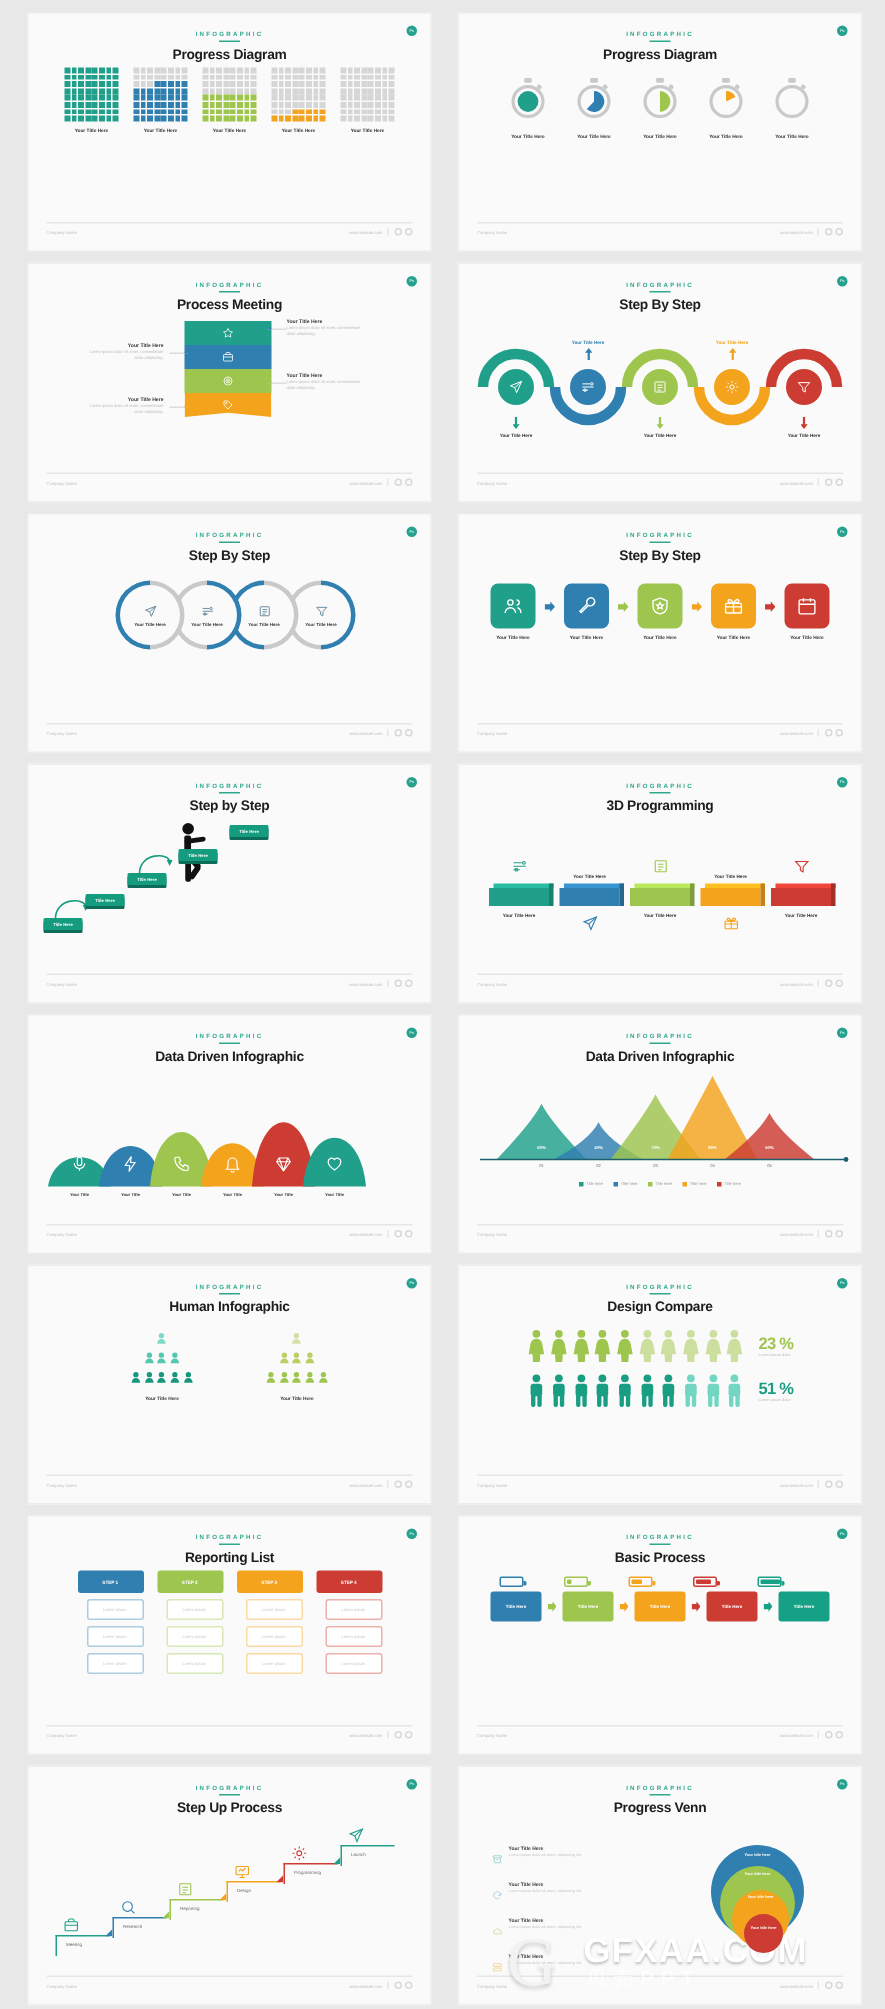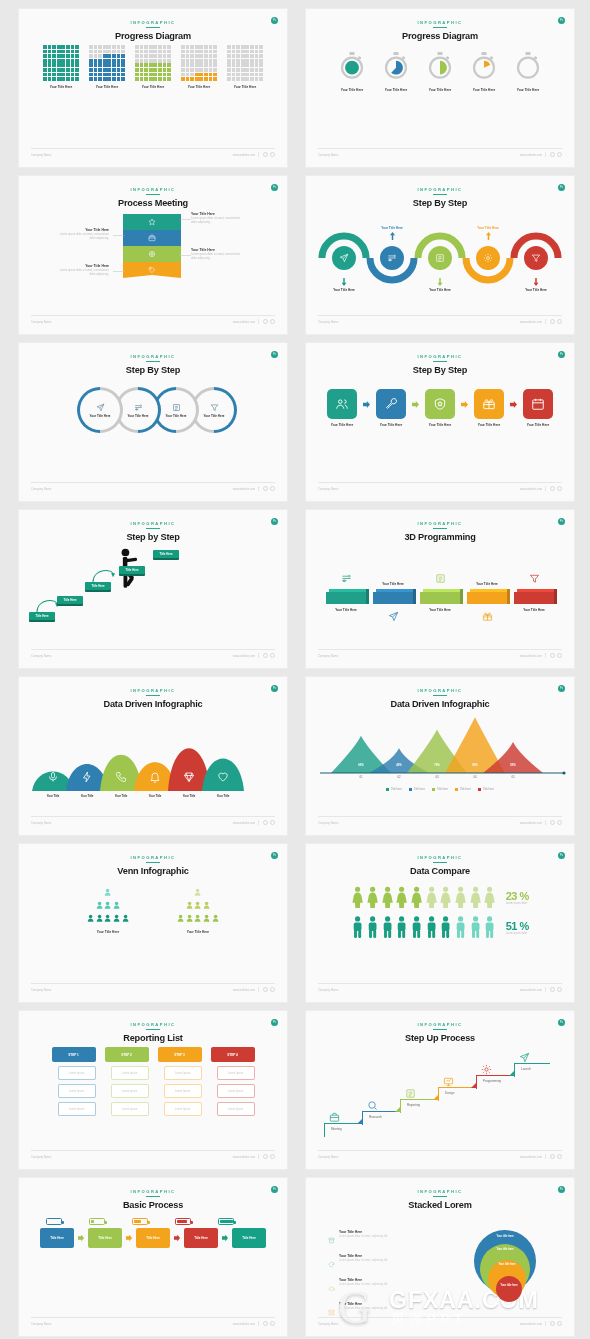--- a/index.html
+++ b/index.html
@@ -1023,21 +1023,21 @@
               <i style="background: rgb(204, 60, 50);"></i>
               <span>Title here</span>
             </div>
           </div></div>
       </div>
     </div>
     <div class="slide">
       <div class="badge">Ps</div>
       <div class="eyebrow">INFOGRAPHIC</div>
       <div class="rule"></div>
-      <div class="title">Venn Infographic</div>
+      <div class="title">Human Infographic</div>
       <div class="footer">
         <div class="fl">Company Name</div>
         <div class="fr">
           <div class="fl">www.website.com</div>
           <div class="fnav">
             <i></i>
             <i></i>
           </div>
         </div>
       </div>
@@ -1133,21 +1133,21 @@
             </div>
             <div class="cap">Your Title Here</div>
           </div>
         </div>
       </div>
     </div>
     <div class="slide">
       <div class="badge">Ps</div>
       <div class="eyebrow">INFOGRAPHIC</div>
       <div class="rule"></div>
-      <div class="title">Data Compare</div>
+      <div class="title">Design Compare</div>
       <div class="footer">
         <div class="fl">Company Name</div>
         <div class="fr">
           <div class="fl">www.website.com</div>
           <div class="fnav">
             <i></i>
             <i></i>
           </div>
         </div>
       </div>
@@ -1305,20 +1305,71 @@
             <div class="hhead" style="background: rgb(243, 163, 28);">STEP 3</div>
             <div class="hitem" style="border: 0.6px solid rgba(243, 163, 28, 0.4);">Lorem Ipsum</div>
             <div class="hitem" style="border: 0.6px solid rgba(243, 163, 28, 0.4);">Lorem Ipsum</div>
             <div class="hitem" style="border: 0.6px solid rgba(243, 163, 28, 0.4);">Lorem Ipsum</div>
           </div>
           <div class="hcol">
             <div class="hhead" style="background: rgb(204, 60, 50);">STEP 4</div>
             <div class="hitem" style="border: 0.6px solid rgba(204, 60, 50, 0.4);">Lorem Ipsum</div>
             <div class="hitem" style="border: 0.6px solid rgba(204, 60, 50, 0.4);">Lorem Ipsum</div>
             <div class="hitem" style="border: 0.6px solid rgba(204, 60, 50, 0.4);">Lorem Ipsum</div>
+          </div>
+        </div>
+      </div>
+    </div>
+    <div class="slide">
+      <div class="badge">Ps</div>
+      <div class="eyebrow">INFOGRAPHIC</div>
+      <div class="rule"></div>
+      <div class="title">Basic Process</div>
+      <div class="footer">
+        <div class="fl">Company Name</div>
+        <div class="fr">
+          <div class="fl">www.website.com</div>
+          <div class="fnav">
+            <i></i>
+            <i></i>
+          </div>
+        </div>
+      </div>
+      <div class="body">
+        <div style="position: absolute; inset: 0px;">
+          <div class="bp">
+            <div class="bpbox" style="background: rgb(47, 127, 176);">Title Here</div>
+            <div style="width: 6px; height: 7px; background: rgb(158, 197, 78); clip-path: polygon(0px 25%, 55% 25%, 55% 0px, 100% 50%, 55% 100%, 55% 75%, 0px 75%);"></div>
+            <div class="bpbox" style="background: rgb(158, 197, 78);">Title Here</div>
+            <div style="width: 6px; height: 7px; background: rgb(243, 163, 28); clip-path: polygon(0px 25%, 55% 25%, 55% 0px, 100% 50%, 55% 100%, 55% 75%, 0px 75%);"></div>
+            <div class="bpbox" style="background: rgb(243, 163, 28);">Title Here</div>
+            <div style="width: 6px; height: 7px; background: rgb(204, 60, 50); clip-path: polygon(0px 25%, 55% 25%, 55% 0px, 100% 50%, 55% 100%, 55% 75%, 0px 75%);"></div>
+            <div class="bpbox" style="background: rgb(204, 60, 50);">Title Here</div>
+            <div style="width: 6px; height: 7px; background: rgb(22, 160, 133); clip-path: polygon(0px 25%, 55% 25%, 55% 0px, 100% 50%, 55% 100%, 55% 75%, 0px 75%);"></div>
+            <div class="bpbox" style="background: rgb(22, 160, 133);">Title Here</div>
+          </div>
+          <div class="batt" style="left: 27px; top: 10px; border: 1.2px solid rgb(47, 127, 176);">
+            <div style="position: absolute; left: 1px; top: 1px; bottom: 1px; width: 0px; background: rgb(47, 127, 176); border-radius: 0.8px;"></div>
+            <div style="position: absolute; right: -2.6px; top: 2px; width: 1.6px; height: 3px; background: rgb(47, 127, 176); border-radius: 0px 1px 1px 0px;"></div>
+          </div>
+          <div class="batt" style="left: 70px; top: 10px; border: 1.2px solid rgb(158, 197, 78);">
+            <div style="position: absolute; left: 1px; top: 1px; bottom: 1px; width: 3.25px; background: rgb(158, 197, 78); border-radius: 0.8px;"></div>
+            <div style="position: absolute; right: -2.6px; top: 2px; width: 1.6px; height: 3px; background: rgb(158, 197, 78); border-radius: 0px 1px 1px 0px;"></div>
+          </div>
+          <div class="batt" style="left: 113px; top: 10px; border: 1.2px solid rgb(243, 163, 28);">
+            <div style="position: absolute; left: 1px; top: 1px; bottom: 1px; width: 6.5px; background: rgb(243, 163, 28); border-radius: 0.8px;"></div>
+            <div style="position: absolute; right: -2.6px; top: 2px; width: 1.6px; height: 3px; background: rgb(243, 163, 28); border-radius: 0px 1px 1px 0px;"></div>
+          </div>
+          <div class="batt" style="left: 156px; top: 10px; border: 1.2px solid rgb(204, 60, 50);">
+            <div style="position: absolute; left: 1px; top: 1px; bottom: 1px; width: 9.75px; background: rgb(204, 60, 50); border-radius: 0.8px;"></div>
+            <div style="position: absolute; right: -2.6px; top: 2px; width: 1.6px; height: 3px; background: rgb(204, 60, 50); border-radius: 0px 1px 1px 0px;"></div>
+          </div>
+          <div class="batt" style="left: 199px; top: 10px; border: 1.2px solid rgb(22, 160, 133);">
+            <div style="position: absolute; left: 1px; top: 1px; bottom: 1px; width: 13px; background: rgb(22, 160, 133); border-radius: 0.8px;"></div>
+            <div style="position: absolute; right: -2.6px; top: 2px; width: 1.6px; height: 3px; background: rgb(22, 160, 133); border-radius: 0px 1px 1px 0px;"></div>
           </div>
         </div>
       </div>
     </div>
     <div class="slide">
       <div class="badge">Ps</div>
       <div class="eyebrow">INFOGRAPHIC</div>
       <div class="rule"></div>
       <div class="title">Step Up Process</div>
       <div class="footer">
@@ -1375,72 +1426,21 @@
               <path d="M21 3 10 13"></path>
             </svg></div>
           <div class="sulab" style="left: 215px; top: 26px;">Launch</div>
         </div>
       </div>
     </div>
     <div class="slide">
       <div class="badge">Ps</div>
       <div class="eyebrow">INFOGRAPHIC</div>
       <div class="rule"></div>
-      <div class="title">Basic Process</div>
-      <div class="footer">
-        <div class="fl">Company Name</div>
-        <div class="fr">
-          <div class="fl">www.website.com</div>
-          <div class="fnav">
-            <i></i>
-            <i></i>
-          </div>
-        </div>
-      </div>
-      <div class="body">
-        <div style="position: absolute; inset: 0px;">
-          <div class="bp">
-            <div class="bpbox" style="background: rgb(47, 127, 176);">Title Here</div>
-            <div style="width: 6px; height: 7px; background: rgb(158, 197, 78); clip-path: polygon(0px 25%, 55% 25%, 55% 0px, 100% 50%, 55% 100%, 55% 75%, 0px 75%);"></div>
-            <div class="bpbox" style="background: rgb(158, 197, 78);">Title Here</div>
-            <div style="width: 6px; height: 7px; background: rgb(243, 163, 28); clip-path: polygon(0px 25%, 55% 25%, 55% 0px, 100% 50%, 55% 100%, 55% 75%, 0px 75%);"></div>
-            <div class="bpbox" style="background: rgb(243, 163, 28);">Title Here</div>
-            <div style="width: 6px; height: 7px; background: rgb(204, 60, 50); clip-path: polygon(0px 25%, 55% 25%, 55% 0px, 100% 50%, 55% 100%, 55% 75%, 0px 75%);"></div>
-            <div class="bpbox" style="background: rgb(204, 60, 50);">Title Here</div>
-            <div style="width: 6px; height: 7px; background: rgb(22, 160, 133); clip-path: polygon(0px 25%, 55% 25%, 55% 0px, 100% 50%, 55% 100%, 55% 75%, 0px 75%);"></div>
-            <div class="bpbox" style="background: rgb(22, 160, 133);">Title Here</div>
-          </div>
-          <div class="batt" style="left: 27px; top: 10px; border: 1.2px solid rgb(47, 127, 176);">
-            <div style="position: absolute; left: 1px; top: 1px; bottom: 1px; width: 0px; background: rgb(47, 127, 176); border-radius: 0.8px;"></div>
-            <div style="position: absolute; right: -2.6px; top: 2px; width: 1.6px; height: 3px; background: rgb(47, 127, 176); border-radius: 0px 1px 1px 0px;"></div>
-          </div>
-          <div class="batt" style="left: 70px; top: 10px; border: 1.2px solid rgb(158, 197, 78);">
-            <div style="position: absolute; left: 1px; top: 1px; bottom: 1px; width: 3.25px; background: rgb(158, 197, 78); border-radius: 0.8px;"></div>
-            <div style="position: absolute; right: -2.6px; top: 2px; width: 1.6px; height: 3px; background: rgb(158, 197, 78); border-radius: 0px 1px 1px 0px;"></div>
-          </div>
-          <div class="batt" style="left: 113px; top: 10px; border: 1.2px solid rgb(243, 163, 28);">
-            <div style="position: absolute; left: 1px; top: 1px; bottom: 1px; width: 6.5px; background: rgb(243, 163, 28); border-radius: 0.8px;"></div>
-            <div style="position: absolute; right: -2.6px; top: 2px; width: 1.6px; height: 3px; background: rgb(243, 163, 28); border-radius: 0px 1px 1px 0px;"></div>
-          </div>
-          <div class="batt" style="left: 156px; top: 10px; border: 1.2px solid rgb(204, 60, 50);">
-            <div style="position: absolute; left: 1px; top: 1px; bottom: 1px; width: 9.75px; background: rgb(204, 60, 50); border-radius: 0.8px;"></div>
-            <div style="position: absolute; right: -2.6px; top: 2px; width: 1.6px; height: 3px; background: rgb(204, 60, 50); border-radius: 0px 1px 1px 0px;"></div>
-          </div>
-          <div class="batt" style="left: 199px; top: 10px; border: 1.2px solid rgb(22, 160, 133);">
-            <div style="position: absolute; left: 1px; top: 1px; bottom: 1px; width: 13px; background: rgb(22, 160, 133); border-radius: 0.8px;"></div>
-            <div style="position: absolute; right: -2.6px; top: 2px; width: 1.6px; height: 3px; background: rgb(22, 160, 133); border-radius: 0px 1px 1px 0px;"></div>
-          </div>
-        </div>
-      </div>
-    </div>
-    <div class="slide">
-      <div class="badge">Ps</div>
-      <div class="eyebrow">INFOGRAPHIC</div>
-      <div class="rule"></div>
-      <div class="title">Stacked Lorem</div>
+      <div class="title">Progress Venn</div>
       <div class="footer">
         <div class="fl">Company Name</div>
         <div class="fr">
           <div class="fl">www.website.com</div>
           <div class="fnav">
             <i></i>
             <i></i>
           </div>
         </div>
       </div>

